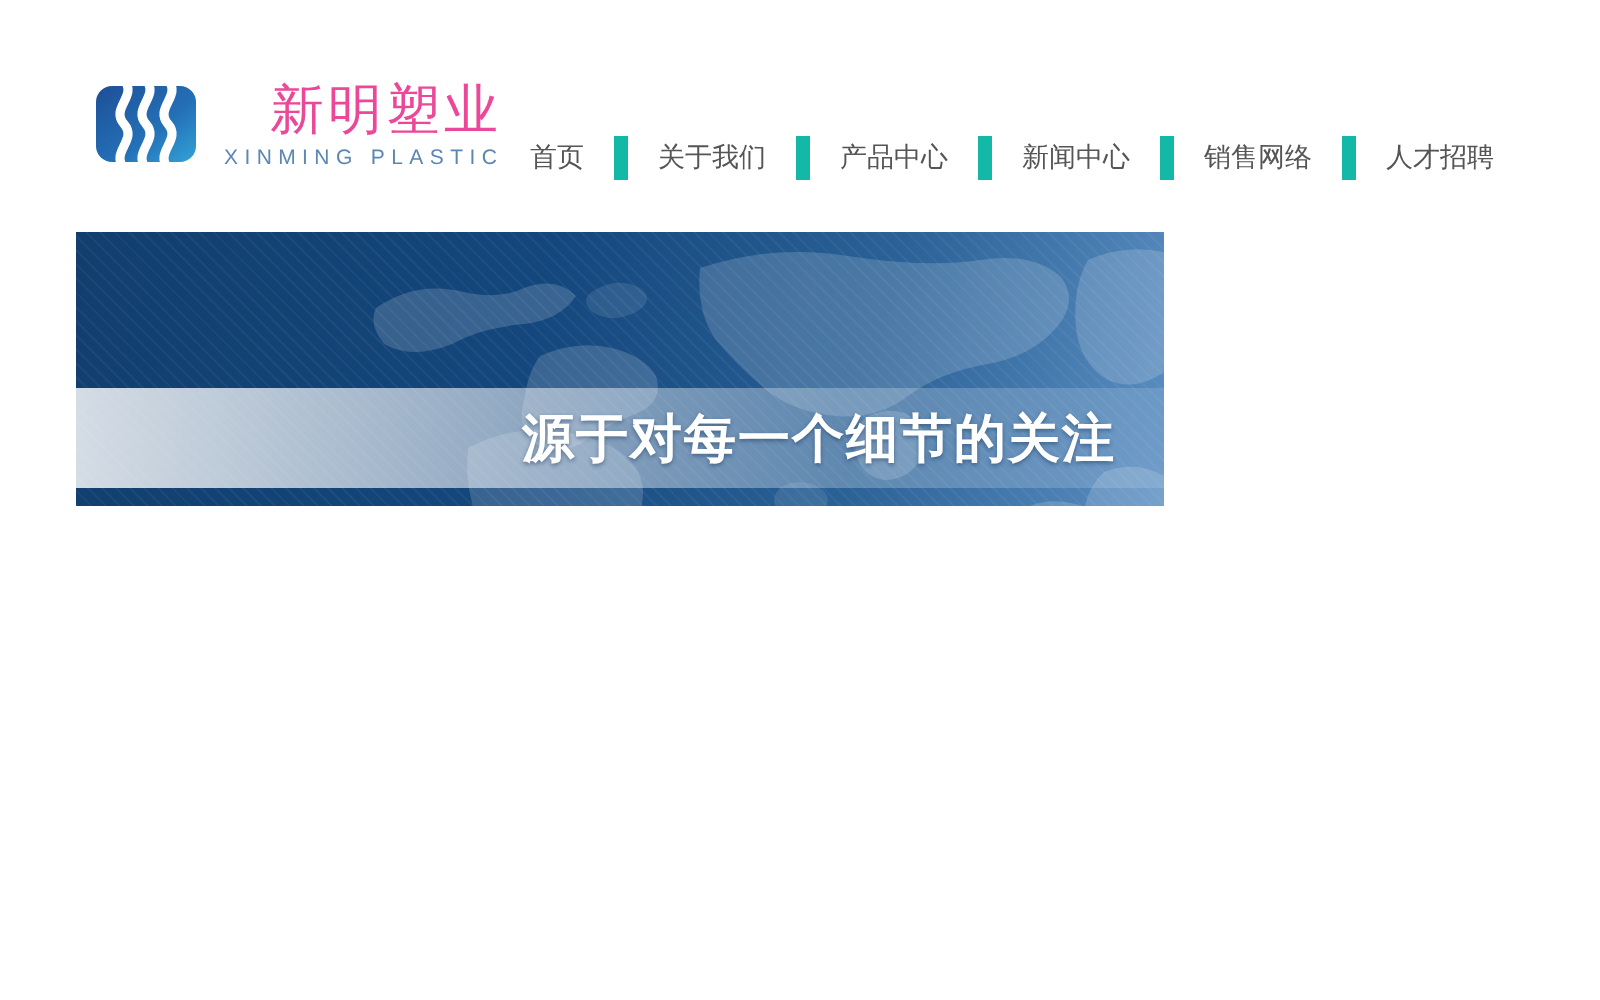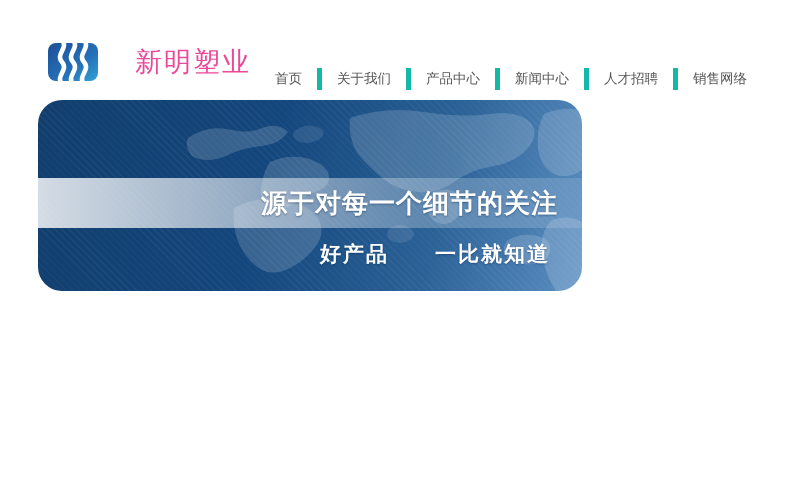--- a/index.html
+++ b/index.html
@@ -21,32 +21,31 @@
   }
   .logo-en {
     font-size: 10.5px; color: #5b87b4; letter-spacing: 3.2px; margin-top: 3px;
     white-space: nowrap;
   }
   .nav {
     position: absolute; right: 38px; top: 68px;
     display: flex; align-items: center; list-style: none;
   }
   .nav li { display: flex; }
-  .nav li + li { border-left: 5px solid #14b8a6; justify-content: flex-end; }
+  .nav li + li { border-left: 7px solid #14b8a6; justify-content: flex-end; }
   .nav a {
     display: block; padding: 2px 15px; font-size: 13.5px; color: #555;
     text-decoration: none; white-space: nowrap; cursor: pointer;
   }
 
   
   .banner {
-    position: absolute; left: 38px; top: 100px; width: 544px; height: 191px;
+    position: absolute; left: 38px; top: 116px; width: 544px; height: 137px;
     background: linear-gradient(103deg, #113e6d 0%, #14477d 42%, #2a6196 72%, #5c8fc2 100%);
     overflow: hidden;
-    border-radius: 24px;
   }
   .banner .hatch {
     position: absolute; inset: 0;
     background: repeating-linear-gradient(45deg,
       rgba(255,255,255,0.045) 0px, rgba(255,255,255,0.045) 1px,
       transparent 1px, transparent 5px);
     z-index: 3;
   }
   .banner .map { position: absolute; inset: 0; z-index: 1; }
   .banner .band {
@@ -96,41 +95,42 @@
             <stop offset="1" stop-color="#33a3d6"></stop>
           </linearGradient>
         </defs>
         <rect x="2" y="7" width="50" height="38" rx="8" fill="url(#logoGrad)"></rect>
         <path d="M16 4 c 7 8 -7 14 0 22 c 7 8 -7 14 0 22" fill="none" stroke="#ffffff" stroke-width="4.6" stroke-linecap="round"></path>
         <path d="M27 4 c 7 8 -7 14 0 22 c 7 8 -7 14 0 22" fill="none" stroke="#ffffff" stroke-width="4.6" stroke-linecap="round"></path>
         <path d="M38 4 c 7 8 -7 14 0 22 c 7 8 -7 14 0 22" fill="none" stroke="#ffffff" stroke-width="4.6" stroke-linecap="round"></path>
       </svg>
       <div class="logo-text">
         <div class="logo-cn">新明塑业</div>
+        <div class="logo-en">XINMING PLASTIC</div>
       </div>
     </div>
 
     <ul class="nav">
       <li>
           <a href="#">首页</a>
         </li>
       <li>
           <a href="#">关于我们</a>
         </li>
       <li>
           <a href="#">产品中心</a>
         </li>
       <li>
           <a href="#">新闻中心</a>
         </li>
       <li>
-          <a href="#">人才招聘</a>
+          <a href="#">销售网络</a>
         </li>
       <li>
-          <a href="#">销售网络</a>
+          <a href="#">人才招聘</a>
         </li>
     </ul>
   </div>
 
   <div class="banner">
     <svg class="map" viewBox="0 0 544 191" preserveAspectRatio="none" xmlns="http://www.w3.org/2000/svg">
 
       <g fill="rgba(255,255,255,0.16)">
 
         <path d="M150 38 q 20 -14 44 -8 q 18 4 30 -2 q 16 -6 26 4 q -8 12 -26 14 q -22 2 -36 10 q -20 8 -34 0 q -8 -10 -4 -18 z"></path>

